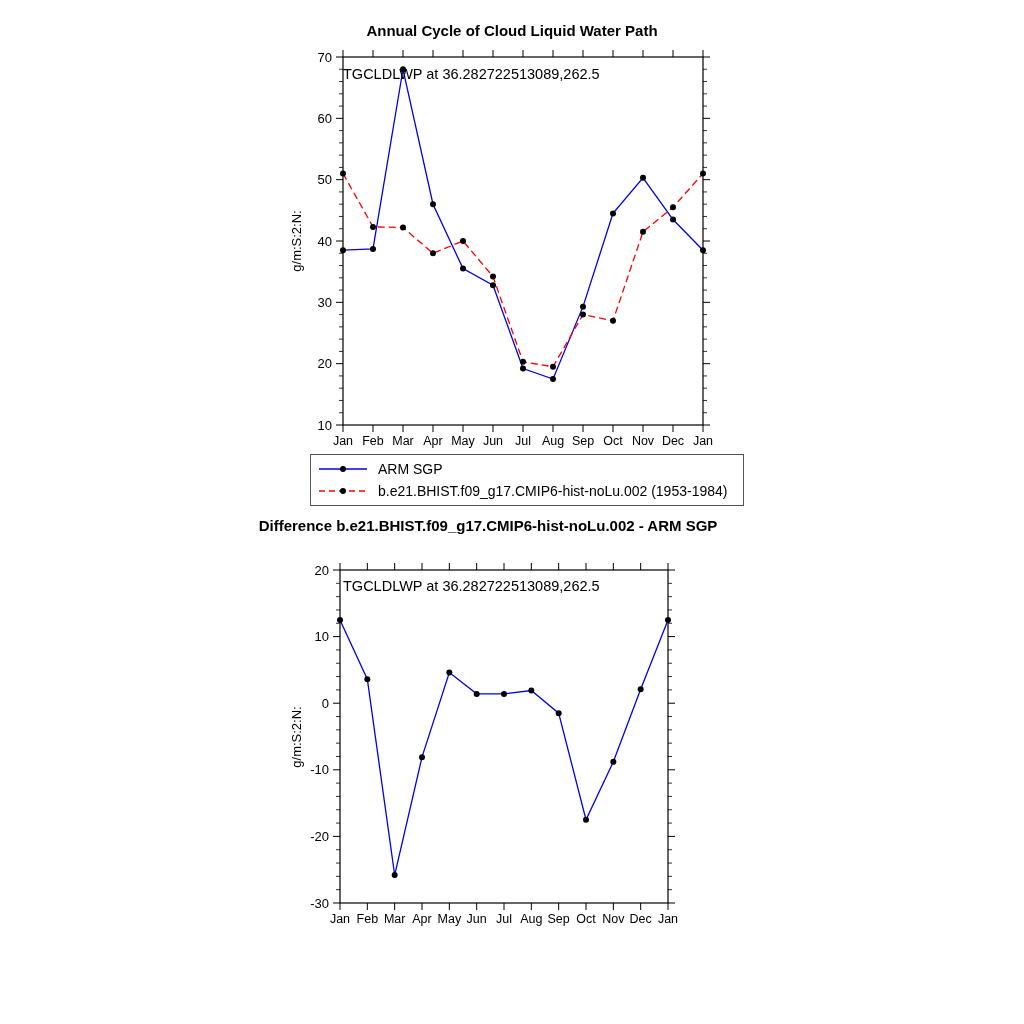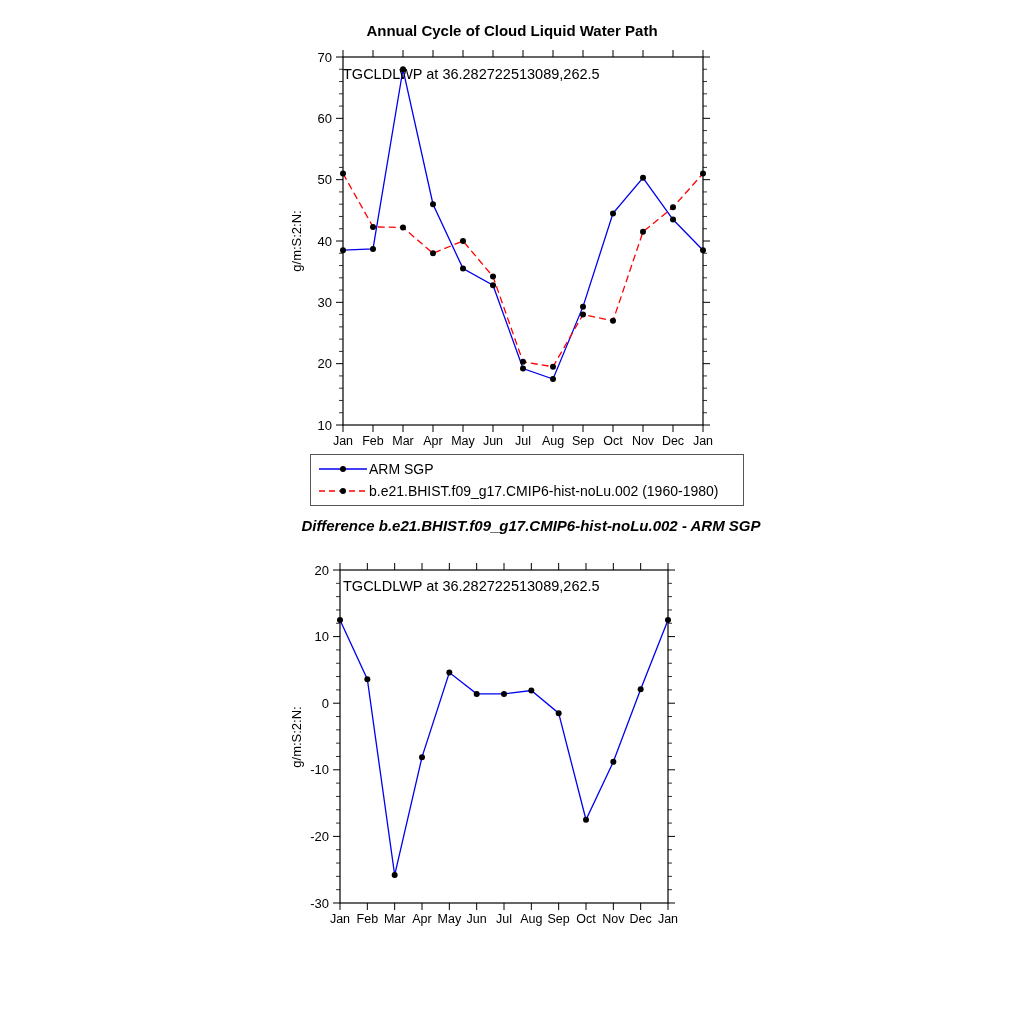--- a/index.html
+++ b/index.html
@@ -6,21 +6,21 @@
   html,body { width:1024px; height:1024px; background:#ffffff; font-family:"Liberation Sans", sans-serif; }
   .page { position:relative; width:1024px; height:1024px; background:#ffffff; overflow:hidden; }
   .abs { position:absolute; }
   .chart-title { font-weight:bold; font-size:15px; color:#000; white-space:nowrap; transform:translateX(-50%); }
   .chart-subtitle { font-size:14.5px; color:#000; white-space:nowrap;margin-top:36px; }
   .ylabel { font-size:13px; color:#000; white-space:nowrap; transform:translate(-50%,-50%) rotate(-90deg); }
   #plot-canvas { position:absolute; left:0; top:0; }
   svg text { font-family:"Liberation Sans", sans-serif; fill:#000; }
   .legend { position:absolute; left:310px; top:454px; width:434px; height:52px; border:1px solid #555; padding:3px 0; background:#fff; }
   .legend-row { display:flex; align-items:center; height:22px; padding-left:6px; }
-  .legend-label { font-size:14px; white-space:nowrap; color:#000; }
+  .legend-label { font-size:14px; margin-left:9px; white-space:nowrap; color:#000; }
 </style>
 </head>
 <body>
 
 <div class="page">
 
   <svg id="plot-canvas" width="1024" height="1024" viewBox="0 0 1024 1024">
       <g>
         <rect x="343" y="57" width="360" height="368" fill="none" stroke="#000" stroke-width="1.2"></rect>
         <line x1="343" y1="425" x2="336" y2="425" stroke="#000" stroke-width="1"></line>
@@ -286,21 +286,21 @@
         <line x1="2" y1="7" x2="50" y2="7" stroke="#0000ee" stroke-width="1.3"></line>
         <circle cx="26" cy="7" r="3" fill="#000"></circle>
       </svg>
       <span class="legend-label">ARM SGP</span>
     </div>
     <div class="legend-row">
       <svg class="legend-sample" width="52" height="14">
         <line x1="2" y1="7" x2="50" y2="7" stroke="#ff0000" stroke-width="1.3" stroke-dasharray="6 4"></line>
         <circle cx="26" cy="7" r="3" fill="#000"></circle>
       </svg>
-      <span class="legend-label">b.e21.BHIST.f09_g17.CMIP6-hist-noLu.002 (1960-1980)</span>
+      <span class="legend-label">b.e21.BHIST.f09_g17.CMIP6-hist-noLu.002 (1953-1984)</span>
     </div>
   </div>
 
-  <div class="abs chart-title" style="left:531px; top:517px;font-style:italic;">Difference b.e21.BHIST.f09_g17.CMIP6-hist-noLu.002 - ARM SGP</div>
+  <div class="abs chart-title" style="left:488px; top:517px;">Difference b.e21.BHIST.f09_g17.CMIP6-hist-noLu.002 - ARM SGP</div>
   <div class="abs chart-subtitle" style="left:343px; top:542px;">TGCLDLWP at 36.282722513089,262.5</div>
   <div class="abs ylabel" style="left:296px; top:737px;">g/m:S:2:N:</div>
 
 </div>
 
 </body></html>

